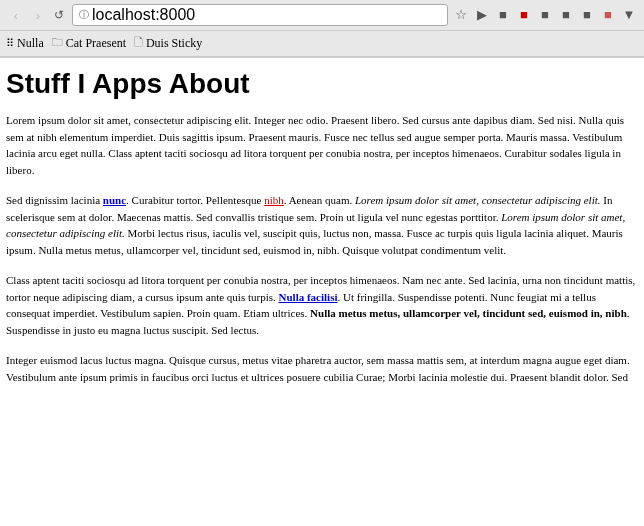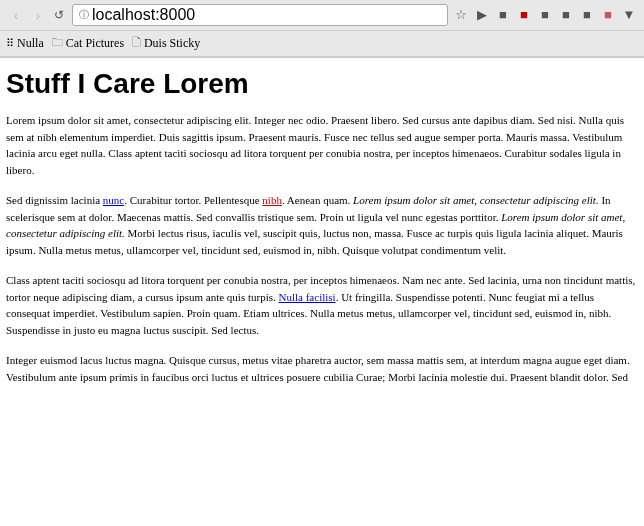--- a/index.html
+++ b/index.html
@@ -156,33 +156,34 @@
       font-family: Times New Roman, serif;
       font-size: 11px;
       line-height: 1.5;
       margin-bottom: 14px;
       color: #000;
     }
 
     .link {
       color: #00c;
       text-decoration: underline;
+      font-weight: bold;
     }
 
     .link-red {
       color: #c00;
       text-decoration: underline;
     }
 
     em {
       font-style: italic;
     }
 
     strong {
-      font-weight: normal;
+      font-weight: bold;
     }
   </style>
 </head>
 <body>
 
 <div class="browser-chrome">
   <div class="browser-toolbar">
     <div class="nav-buttons">
       <button class="nav-btn disabled">‹</button>
       <button class="nav-btn disabled">›</button>
@@ -204,31 +205,31 @@
       <div class="browser-icon">▼</div>
     </div>
   </div>
   <div class="bookmarks-bar">
     <a class="bookmarks-bar-item">
       <span style="font-size:11px;">⠿</span>
       <span>Nulla</span>
     </a>
     <a class="bookmarks-bar-item">
       <span class="folder-icon">🗀</span>
-      <span>Cat Pictures</span>
+      <span>Cat Praesent</span>
     </a>
     <a class="bookmarks-bar-item">
       <span class="page-icon">🗋</span>
       <span>Duis Sticky</span>
     </a>
   </div>
 </div>
 
 <div class="page-content">
-  <h1 class="page-title">Stuff I Care Lorem</h1>
+  <h1 class="page-title">Stuff I Apps About</h1>
 
   <p class="paragraph">
     <span>Lorem ipsum dolor sit amet, consectetur adipiscing elit. Integer nec odio. Praesent libero. Sed cursus ante dapibus diam. Sed nisi. Nulla quis sem at nibh elementum imperdiet. Duis sagittis ipsum. Praesent mauris. Fusce nec tellus sed augue semper porta. Mauris massa. Vestibulum lacinia arcu eget nulla. Class aptent taciti sociosqu ad litora torquent per conubia nostra, per inceptos himenaeos. Curabitur sodales ligula in libero.</span>
   </p>
 
   <p class="paragraph">
     <span>Sed dignissim lacinia </span><a class="link">nunc</a><span>. Curabitur tortor. Pellentesque </span><a class="link-red">nibh</a><span>. Aenean quam. </span><em>Lorem ipsum dolor sit amet, consectetur adipiscing elit.</em><span> In scelerisque sem at dolor. Maecenas mattis. Sed convallis tristique sem. Proin ut ligula vel nunc egestas porttitor. </span><em>Lorem ipsum dolor sit amet, consectetur adipiscing elit.</em><span> Morbi lectus risus, iaculis vel, suscipit quis, luctus non, massa. Fusce ac turpis quis ligula lacinia aliquet. Mauris ipsum. Nulla metus metus, ullamcorper vel, tincidunt sed, euismod in, nibh. Quisque volutpat condimentum velit.</span>
   </p>
 
   <p class="paragraph">

